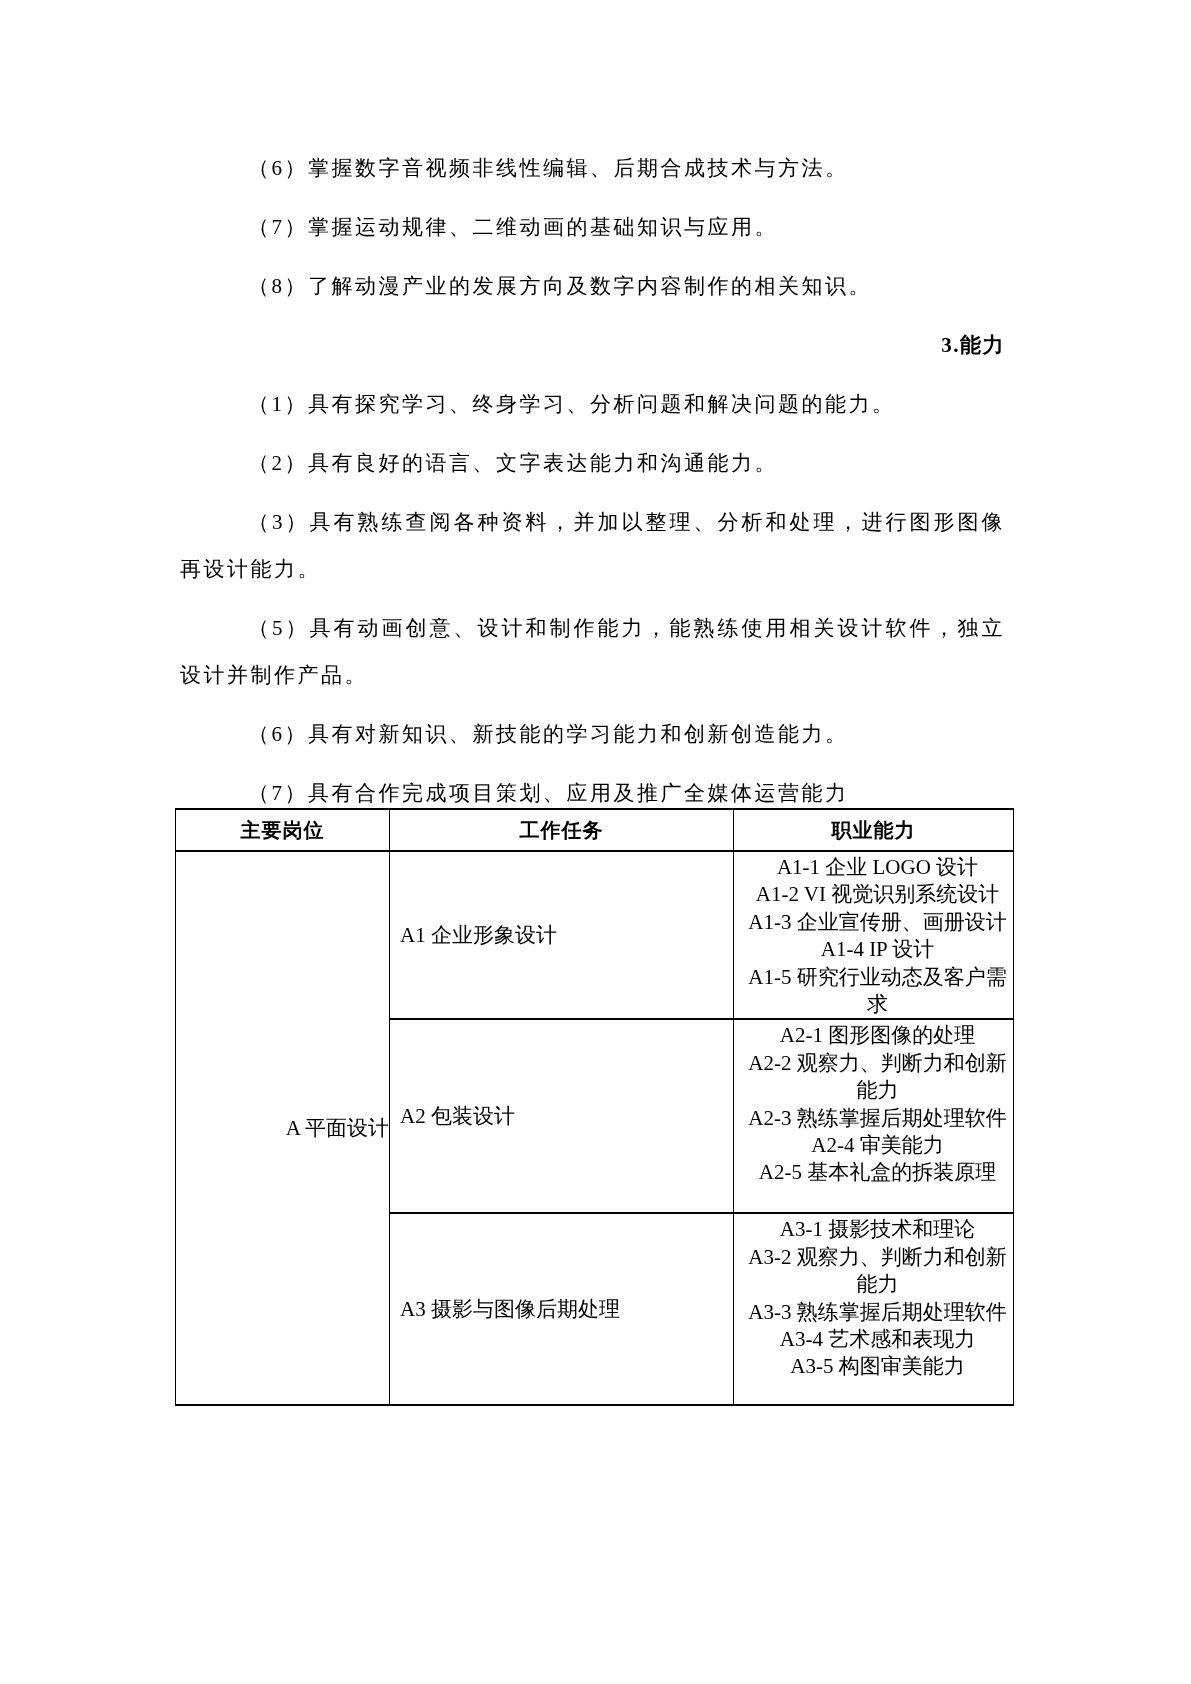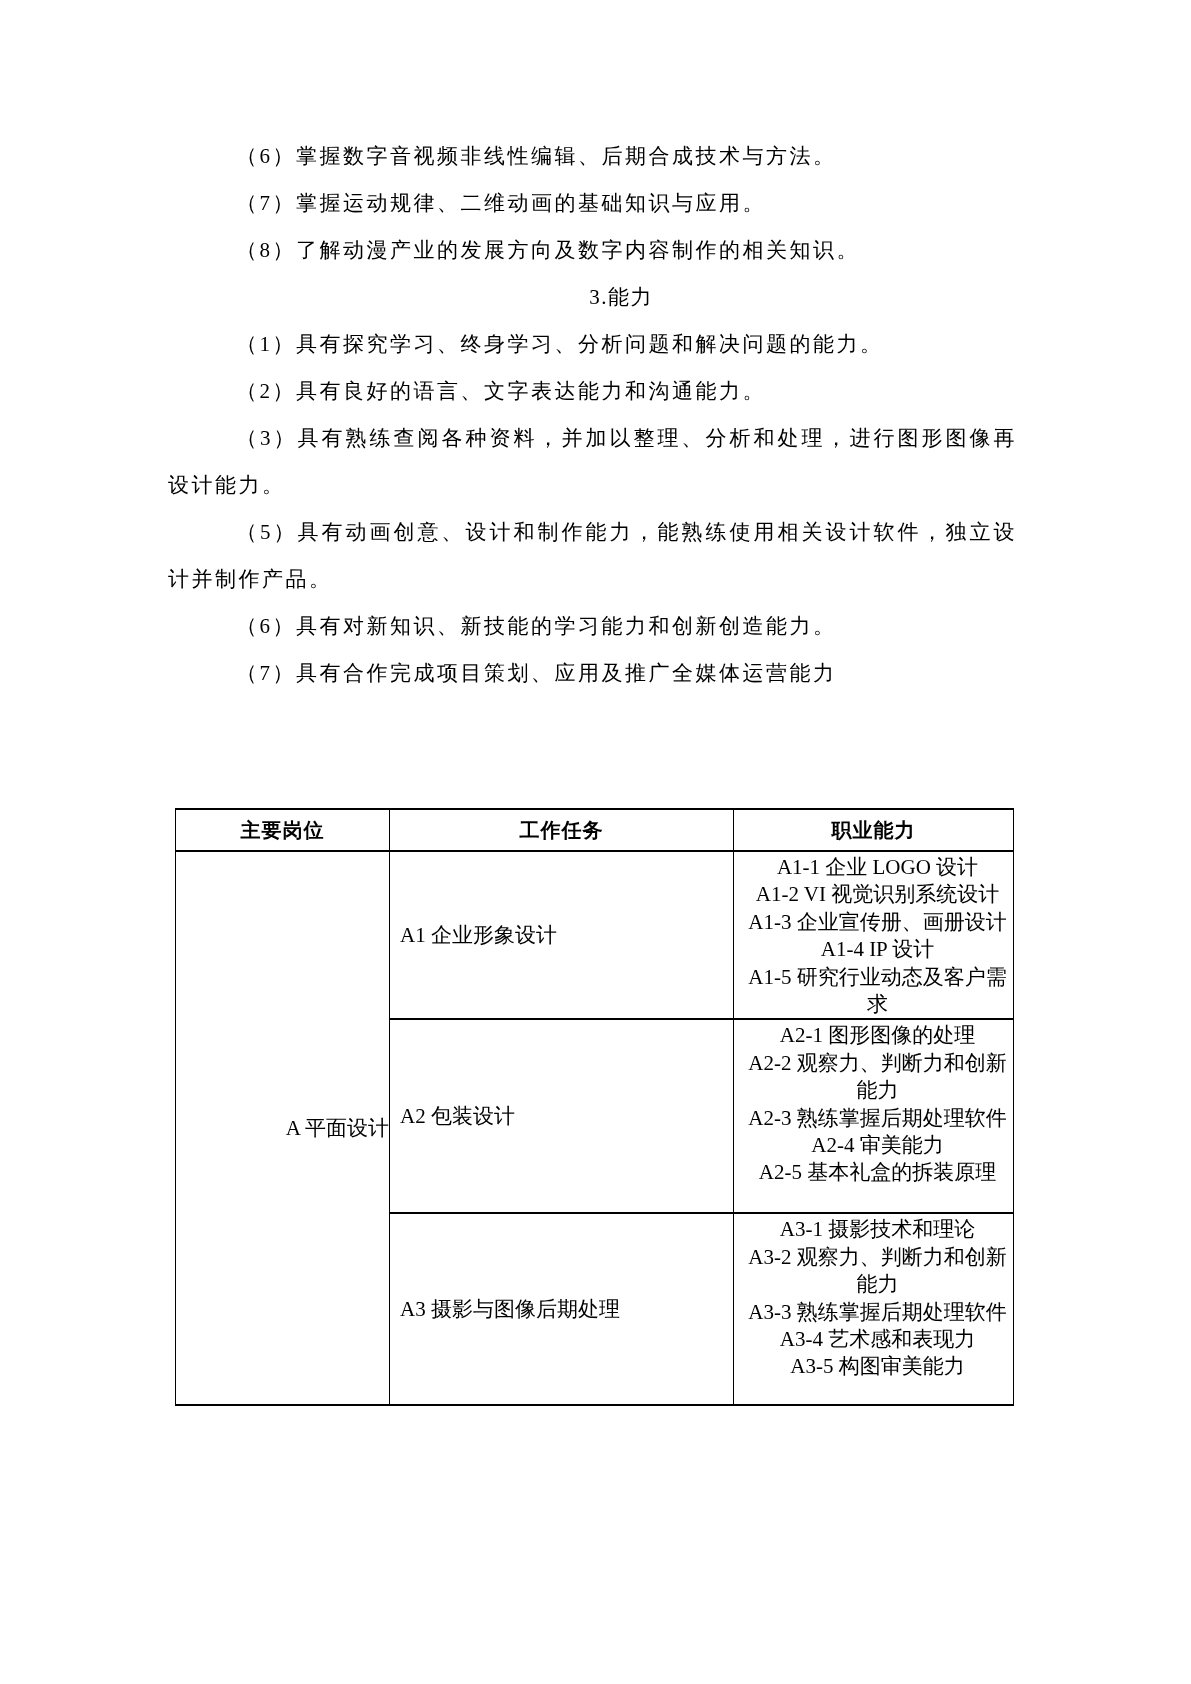--- a/index.html
+++ b/index.html
@@ -13,32 +13,32 @@
     color: #000000;
     font-family: "Liberation Serif", "DejaVu Serif", serif;
   }
   .body-text {
     position: absolute;
     left: 168px;
     top: 133px;
     width: 849px;
   }
   .para {
-    margin: 0;
+    margin: 12px;
     font-size: 21px;
     line-height: 47px;
     letter-spacing: 2.5px;
     text-align: justify;
     text-indent: 68px;
   }
   .para.subheading {
-    font-weight: normal;
+    font-weight: bold;
     text-indent: 57px;
     letter-spacing: 1.5px;
-    text-align: center;
+    text-align: right;
   }
   .section-heading {
     position: absolute;
     left: 246px;
     top: 756px;
     margin: 0;
     font-family: "Liberation Sans", "DejaVu Sans", sans-serif;
     font-size: 30px;
     line-height: 40px;
     font-weight: bold;

